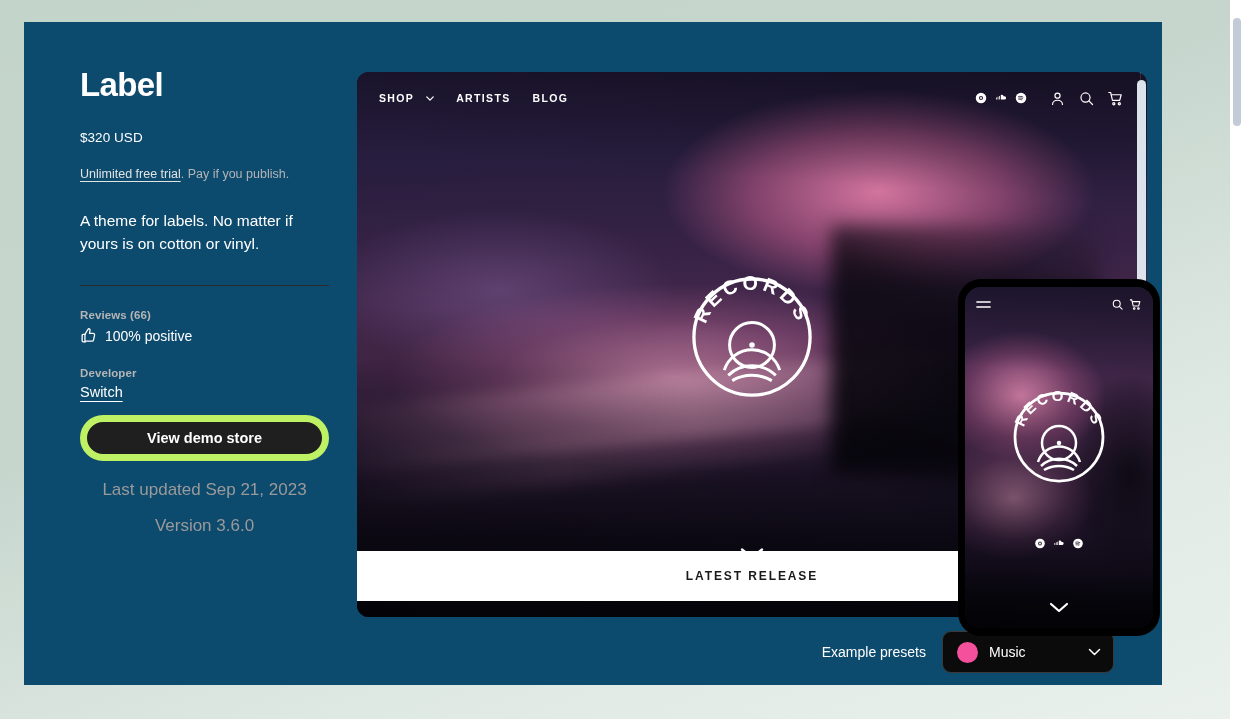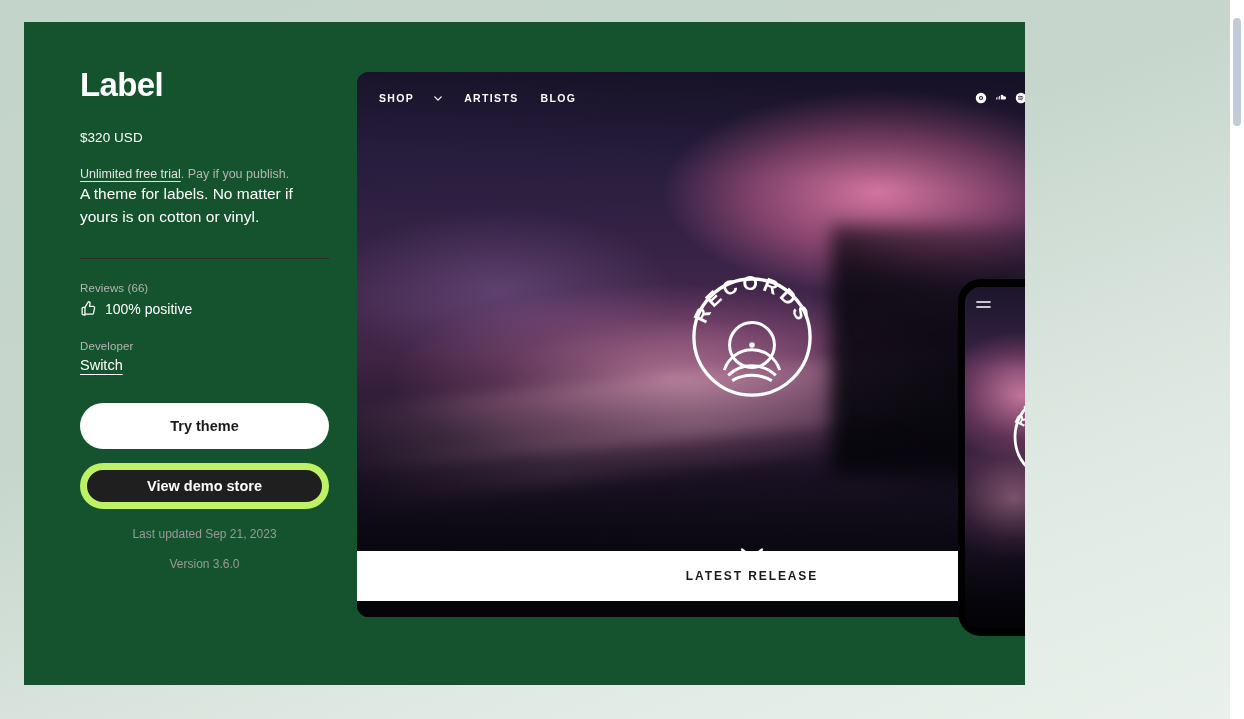--- a/index.html
+++ b/index.html
@@ -18,22 +18,22 @@
     background: #ffffff; z-index: 60;
   }
   #page-scrollbar .thumb {
     position: absolute; left: 3px; top: 18px; width: 8px; height: 108px;
     background: #c2cbd6; border-radius: 5px;
   }
 
   
   #app-panel {
     position: absolute; left: 24px; top: 22px;
-    width: 1001px; height: 663px;
-    background: #14532d;
+    width: 1138px; height: 663px;
+    background: #0c4a6e;
     overflow: hidden;
   }
 
   
   #sidebar {
     position: absolute; left: 56px; top: 45px; width: 250px;
     color: #ffffff;
   }
   .theme-title {
     font-size: 33px; font-weight: 700; letter-spacing: -0.6px;
@@ -44,29 +44,29 @@
     letter-spacing: 0.05px;
   }
   .trial-line {
     margin-top: 20px; font-size: 12.5px; color: #b5b5b5; line-height: 1.45;
   }
   .trial-line .trial-link {
     color: #e3e3e3; text-decoration: underline;
     text-underline-offset: 3px; text-decoration-thickness: 1px;
   }
   .tagline {
-    font-size: 15.5px; line-height: 1.45;
+    margin-top: 27px; font-size: 15.5px; line-height: 1.45;
     color: #ffffff; font-weight: 400;
   }
   .divider {
     margin-top: 30px; height: 1px; width: 249px;
     background: #2b2b2b;
   }
   .meta-label {
-    margin-top: 23px; font-size: 11.5px; font-weight: 400; color: #b5b5b5;
+    margin-top: 23px; font-size: 11.5px; font-weight: 700; color: #b5b5b5;
     letter-spacing: 0.1px;
   }
   .reviews-row {
     margin-top: 6px; display: flex; align-items: center; gap: 8px;
     font-size: 14px; color: #ffffff;
   }
   .thumb-icon { display: block; width: 17px; height: 17px; }
   .dev-name {
     margin-top: 5px; font-size: 14.5px; color: #ffffff;
     text-decoration: underline; text-underline-offset: 4px;
@@ -81,21 +81,21 @@
   }
   .btn-primary {
     margin-top: 29px; background: #ffffff; color: #1a1a1a;
   }
   .btn-secondary {
     margin-top: 14px; background: #1f1f1f; color: #ffffff;
     border: 7px solid #bef264;
   }
   .updated {
     margin-top: 18px; width: 249px; text-align: center;
-    font-size: 12px; color: #9a9a9a; line-height: 1.3;
+    font-size: 17px; color: #9a9a9a; line-height: 1.3;
   }
   .updated .ver { display: block; margin-top: 14px; }
 
   
   #preview-wrap {
     position: absolute; left: 333px; top: 50px;
     width: 790px; height: 545px;
   }
   #desktop-frame {
     position: absolute; left: 0; top: 0;
@@ -137,21 +137,21 @@
   
   .site-nav {
     position: absolute; left: 0; right: 0; top: 0; height: 52px;
     display: flex; align-items: center; justify-content: space-between;
     padding: 0 23px 0 22px; z-index: 4;
   }
   .nav-left { display: flex; align-items: center; gap: 22px; }
   .nav-link {
     color: #ffffff; font-size: 10.5px; font-weight: 700;
     letter-spacing: 1.35px; cursor: pointer;
-    display: flex; align-items: center; gap: 20px;
+    display: flex; align-items: center; gap: 12px;
   }
   .nav-right { display: flex; align-items: center; gap: 12px; }
   .social-group { display: flex; align-items: center; gap: 8px; margin-right: 10px; }
   .social-ico { display: block; width: 12px; height: 12px; }
   .util-ico { display: block; width: 17px; height: 17px; cursor: pointer; }
 
   
   .records-logo {
     position: absolute; left: 50%; top: 50%;
     transform: translate(-50%, -56%);
@@ -287,21 +287,20 @@
           <path d="M7 21V10.5l4.3-7.3a1.6 1.6 0 0 1 2.9 1.1L13.4 9h5.2a2 2 0 0 1 1.95 2.45l-1.5 7A2 2 0 0 1 17.1 20H7z"></path>
           <path d="M7 10.5H4.5A1.5 1.5 0 0 0 3 12v7.5A1.5 1.5 0 0 0 4.5 21H7"></path>
         </svg>
       </span>
       <span>100% positive</span>
     </div>
 
     <div class="meta-label">Developer</div>
     <a class="dev-name" href="#">Switch</a>
 
-    <button class="btn btn-primary">Try theme</button>
     <button class="btn btn-secondary">View demo store</button>
 
     <div class="updated">
       <span>Last updated Sep 21, 2023</span>
       <span class="ver">Version 3.6.0</span>
     </div>
   </div>
 
   <div id="preview-wrap">
 
@@ -455,14 +454,24 @@
       </div>
     </div>
 
     <div id="preview-scrollbar">
       <div class="ptrack"></div>
       <div class="pthumb"></div>
       <div class="pthumb2"></div>
     </div>
   </div>
 
+  <div id="presets-bar">
+    <span class="presets-label">Example presets</span>
+    <div class="presets-select">
+      <span class="swatch" style="background: rgb(245, 80, 155);"></span>
+      <span class="presets-value">Music</span>
+      <svg class="caret-ico" viewBox="0 0 13 8" fill="none" stroke="#ffffff" stroke-width="1.5" stroke-linecap="round" stroke-linejoin="round">
+          <path d="M1.5 1.5l5 5 5-5"></path>
+        </svg>
+    </div>
+  </div>
 
 </div>
 
 </body></html>

